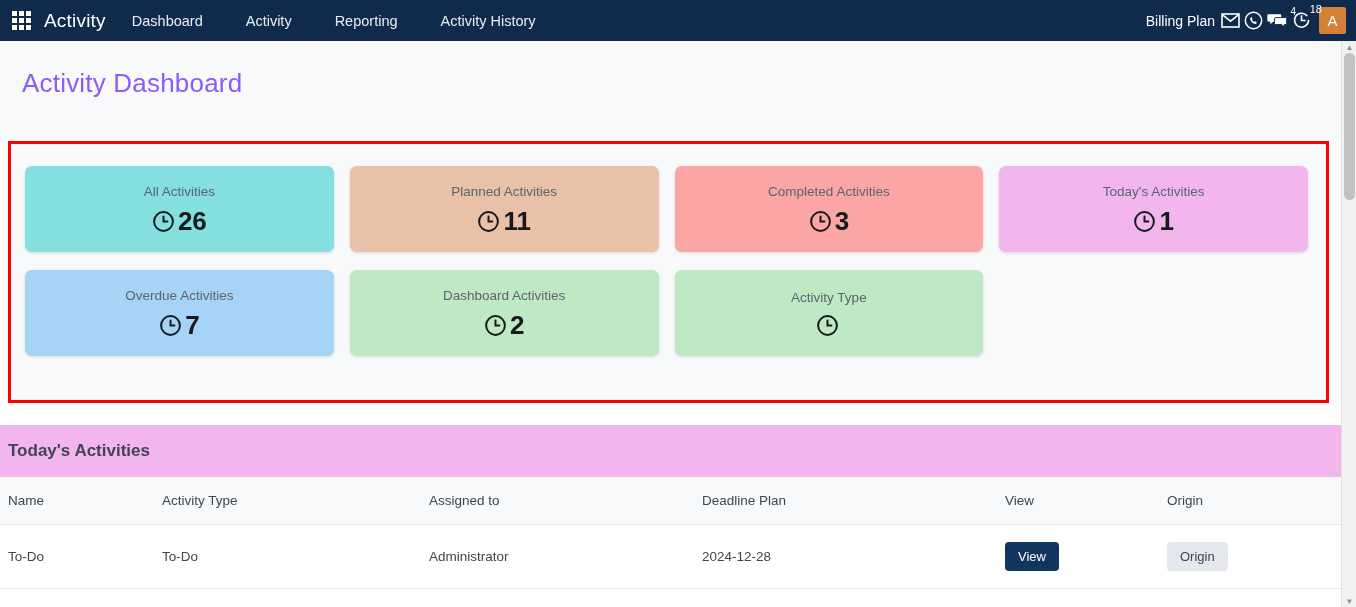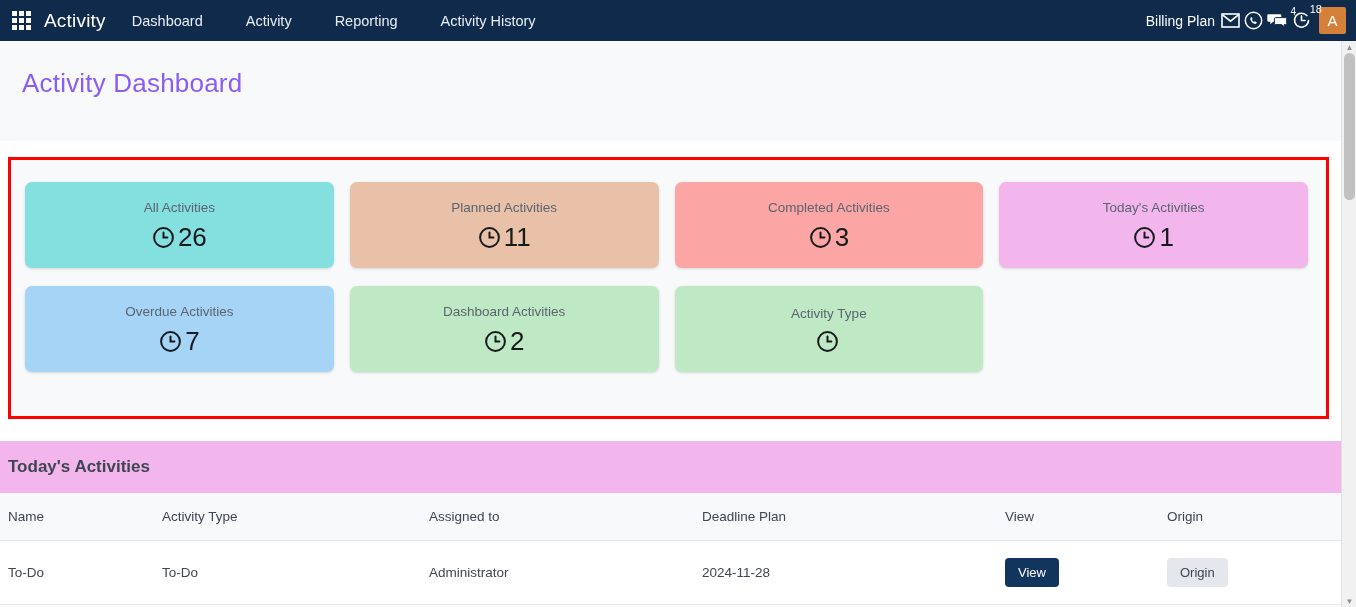--- a/index.html
+++ b/index.html
@@ -94,21 +94,21 @@
     color: #8b5cf6;
     padding: 27px 0 0 22px;
     background: #f8f9fb;
     letter-spacing: .2px;
   }
   .title-wrap { background: #f8f9fb; height: 100px; }
 
   .kpi-outline {
     border: 3px solid #ff0000;
     background: #f8f9fb;
-    margin: 16px 12px 0 8px;
+    margin: 0 12px 0 8px;
     padding: 22px 18px 26px 14px;
     height: 262px;
   }
   .kpi-grid {
     display: grid;
     grid-template-columns: repeat(4, 1fr);
     gap: 18px 16px;
   }
   .kpi {
     border-radius: 7px;
@@ -125,21 +125,21 @@
     color: #5c6470;
     margin-bottom: 9px;
     font-weight: 400;
   }
   .kpi-value {
     display: flex;
     align-items: center;
     gap: 3px;
     font-size: 26px;
     color: #17191c;
-    font-weight: 400;
+    font-weight: 700;
     line-height: 1;
   }
   .clock { display: block; }
 
   
   .section-band {
     background: #f3b6ec;
     padding: 16px 0 16px 8px;
     margin-top: 22px;
   }
@@ -396,21 +396,21 @@
         <th>Deadline Plan</th>
         <th>View</th>
         <th>Origin</th>
       </tr>
     </thead>
     <tbody>
       <tr>
         <td>To-Do</td>
         <td>To-Do</td>
         <td>Administrator</td>
-        <td>2024-11-28</td>
+        <td>2024-12-28</td>
         <td>
           <button class="btn-view">View</button>
         </td>
         <td>
           <button class="btn-origin">Origin</button>
         </td>
       </tr>
     </tbody>
   </table>
 

